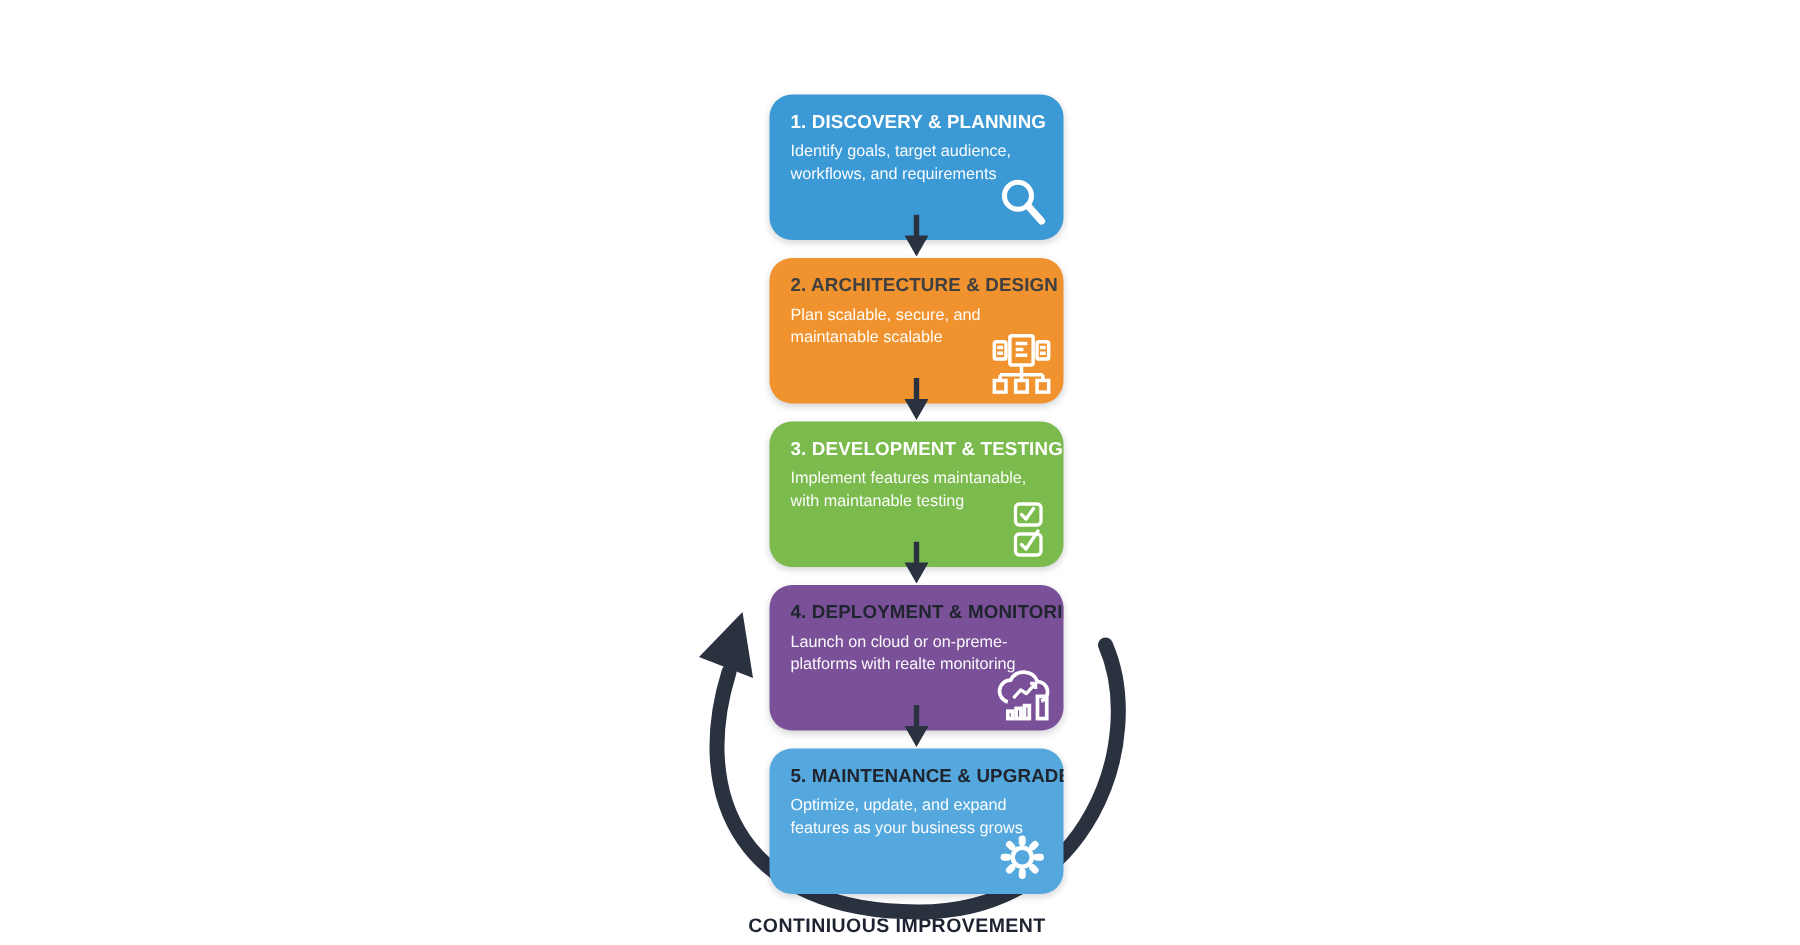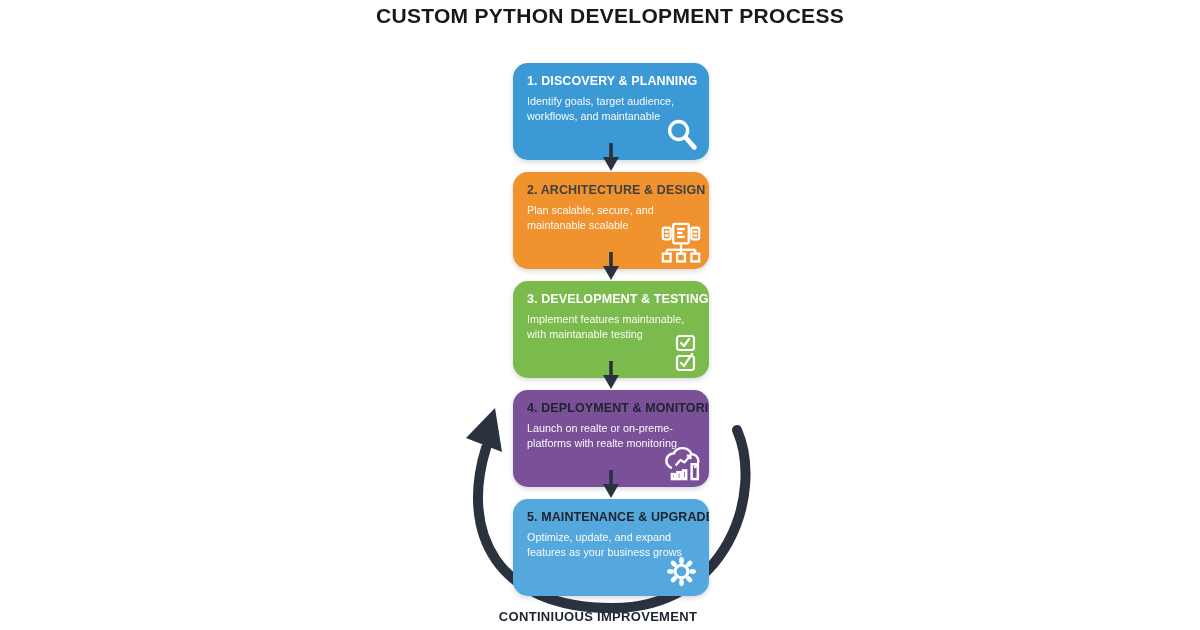--- a/index.html
+++ b/index.html
@@ -31,32 +31,31 @@
     font-size:13px;font-weight:bold;letter-spacing:.3px;color:#1d2330;white-space:nowrap;
   }
   .s1{top:63px;}.s2{top:172px;}.s3{top:281px;}.s4{top:390px;}.s5{top:499px;}
   .a1{top:143px;}.a2{top:252px;}.a3{top:361px;}.a4{top:470px;}
 </style>
 </head>
 <body>
 
 <div class="canvas">
 
-  <h1 class="page-title">CUSTOM PYTHON DEVELOPMENT PROCESS</h1>
 
   <svg class="loop-svg" width="1200" height="630" viewBox="0 0 1200 630">
     <path d="M 737 430 C 764 492 728 608 612 608 C 496 608 460 532 486 448" fill="none" stroke="#2a3240" stroke-width="10" stroke-linecap="round"></path>
     <polygon points="495,408 502,452 466,438" fill="#2a3240"></polygon>
   </svg>
 
   <div class="step-box s1" style="background: rgb(59, 153, 213);">
     <div class="step-heading" style="color: rgb(255, 255, 255);">1. DISCOVERY &amp; PLANNING</div>
     <div class="step-body">
       <div>Identify goals, target audience,</div>
-      <div>workflows, and maintanable</div>
+      <div>workflows, and requirements</div>
     </div>
     <span class="step-icon" style="right:9px;bottom:7px;">
       <svg width="36" height="36" viewBox="0 0 32 32" fill="none" stroke="#ffffff">
         <circle cx="13" cy="12" r="8" stroke-width="3"></circle>
         <line x1="19" y1="18" x2="27" y2="27" stroke-width="4.2" stroke-linecap="round"></line>
       </svg>
     </span>
   </div>
 
   <svg class="flow-arrow a1" width="18" height="28" viewBox="0 0 18 28">
@@ -116,21 +115,21 @@
   </div>
 
   <svg class="flow-arrow a3" width="18" height="28" viewBox="0 0 18 28">
     <line x1="9" y1="0" x2="9" y2="15" stroke="#2a3240" stroke-width="3.6"></line>
     <polygon points="1,14 17,14 9,28" fill="#2a3240"></polygon>
   </svg>
 
   <div class="step-box s4" style="background: rgb(122, 81, 152);">
     <div class="step-heading" style="color: rgb(32, 36, 46);">4. DEPLOYMENT &amp; MONITORING</div>
     <div class="step-body">
-      <div>Launch on realte or on-preme-</div>
+      <div>Launch on cloud or on-preme-</div>
       <div>platforms with realte monitoring</div>
     </div>
     <span class="step-icon" style="right:5px;bottom:4px;">
       <svg width="42" height="40" viewBox="0 0 34 32" fill="none" stroke="#ffffff" stroke-width="2">
         <path d="M8 20 a6 6 0 0 1 1.5-11.8 A8 8 0 0 1 24 9 a5.5 5.5 0 0 1 2 10.6"></path>
         <polyline points="11,18 15,13.5 18,15.5 23,10" stroke-width="1.8" stroke-linejoin="round"></polyline>
         <polyline points="20,10 23,10 23,13" stroke-width="1.8" stroke-linejoin="round"></polyline>
         <rect x="8" y="25" width="2.6" height="4"></rect>
         <rect x="12.5" y="23.5" width="2.6" height="5.5"></rect>
         <rect x="17" y="22" width="2.6" height="7"></rect>

